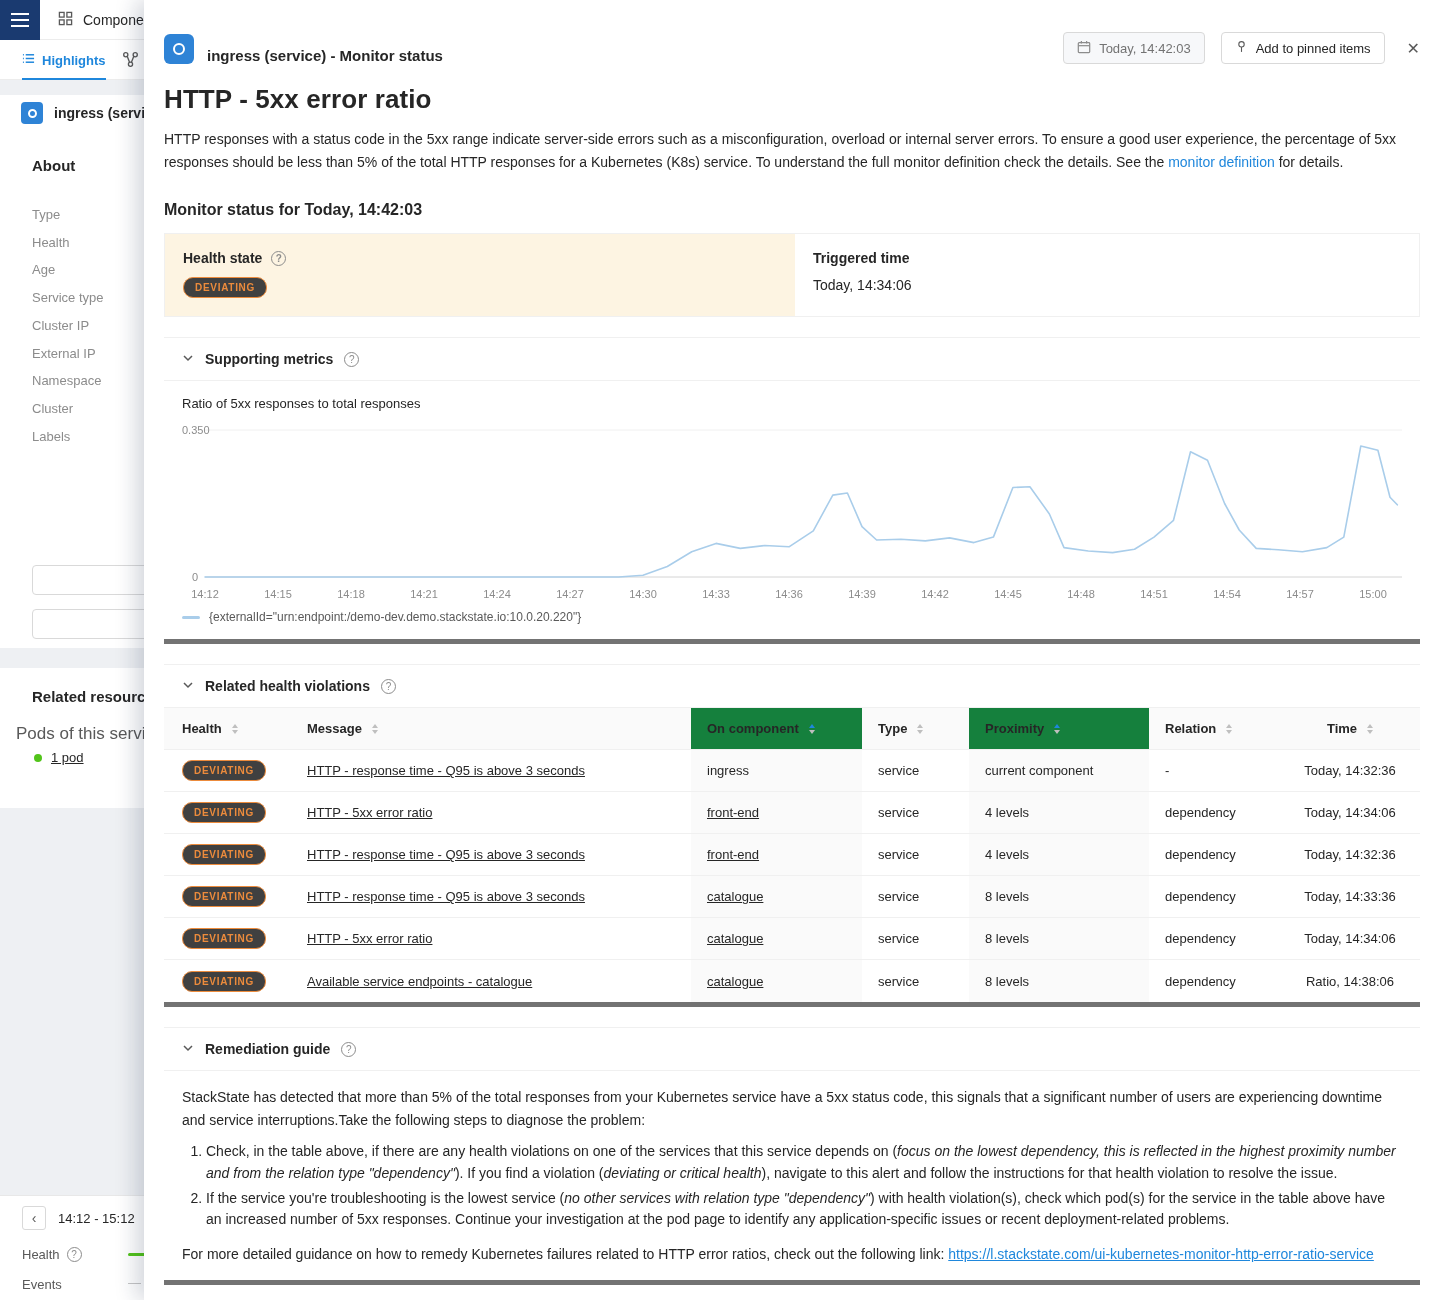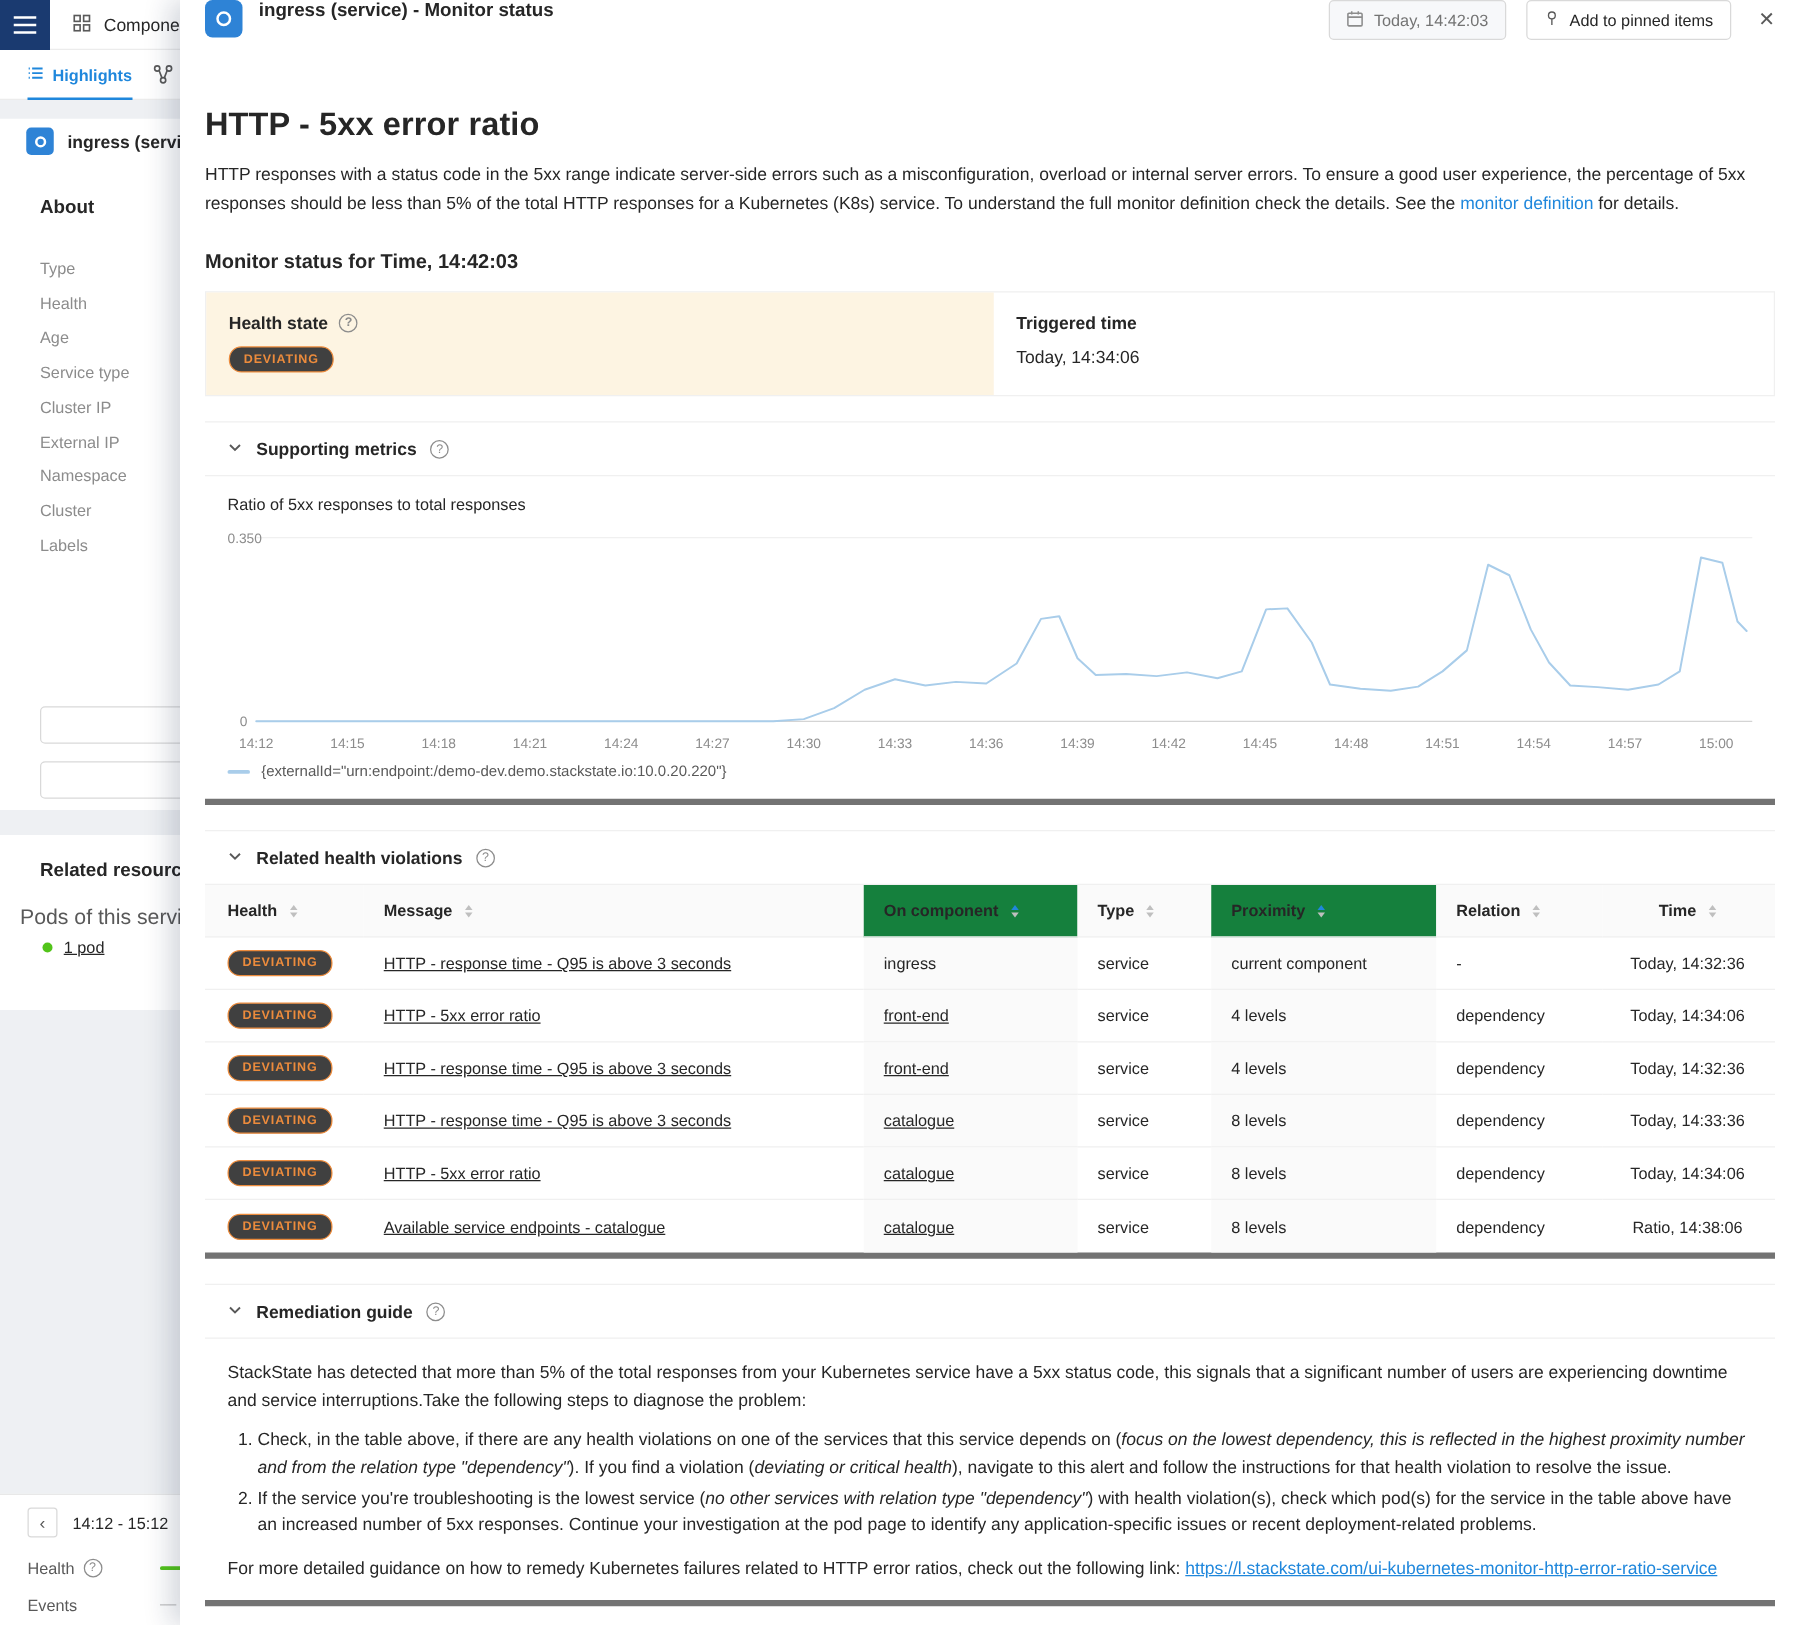--- a/index.html
+++ b/index.html
@@ -35,21 +35,21 @@
   .frow { position:absolute; left:22px; font-size:13px; color:#595959; display:flex; align-items:center; gap:7px; }
   .green-line { position:absolute; left:128px; top:57px; width:23px; height:3px; background:#52c41a; border-radius:2px; }
   .ev-dash { position:absolute; left:128px; top:79px; color:#bfbfbf; font-size:13px; }
 
   
   .help { display:inline-flex; width:15px; height:15px; border:1px solid #8c8c8c; border-radius:50%; color:#8c8c8c; font-size:10px; align-items:center; justify-content:center; flex:0 0 auto; cursor:pointer; }
   .chev { flex:0 0 auto; }
 
   
   .modal { position:absolute; left:144px; top:0; width:1296px; height:1300px; background:#fff; box-shadow:-8px 0 20px rgba(15,35,64,.18); padding:0 20px; overflow:hidden; font-size:14px; }
-  .mheader { height:64px; display:flex; align-items:flex-start; }
+  .mheader { height:64px; display:flex; align-items:flex-end; }
   .svc-icon { width:30px; height:30px; border-radius:6px; background:#2e83d6; display:flex; align-items:center; justify-content:center; flex:0 0 auto; }
   .svc-icon b { width:12px; height:12px; border:2.5px solid #fff; border-radius:50%; }
   .mtitle { margin-left:13px; font-size:15px; font-weight:600; }
   .mh-right { margin-left:auto; display:flex; align-items:center; gap:16px; }
   .btn { display:flex; align-items:center; gap:8px; height:32px; padding:0 13px; border:1px solid #d9d9d9; border-radius:4px; font-size:13px; cursor:pointer; background:#fff; }
   .btn.gray { background:#f7f8fa; color:#737373; }
   .close { font-size:16px; color:#595959; margin-left:6px; cursor:pointer; }
 
   h1 { font-size:26px; font-weight:700; margin-top:20px; letter-spacing:.1px; }
   .desc { margin-top:13px; line-height:1.66; }
@@ -229,21 +229,21 @@
         </span>
         <span>Add to pinned items</span>
       </div>
       <span class="close">✕</span>
     </div>
   </div>
 
   <h1>HTTP - 5xx error ratio</h1>
   <p class="desc"><span>HTTP responses with a status code in the 5xx range indicate server-side errors such as a misconfiguration, overload or internal server errors. To ensure a good user experience, the percentage of 5xx responses should be less than 5% of the total HTTP responses for a Kubernetes (K8s) service. To understand the full monitor definition check the details. See the </span><a class="link">monitor definition</a><span> for details.</span></p>
 
-  <div class="status-h">Monitor status for Time, 14:42:03</div>
+  <div class="status-h">Monitor status for Today, 14:42:03</div>
 
   <div class="status-panel">
     <div class="sp-left">
       <div class="sp-label">
         <span>Health state</span>
         <span class="help">?</span>
       </div>
       <div class="sp-value"><span class="pill">DEVIATING</span></div>
     </div>
     <div class="sp-right">

